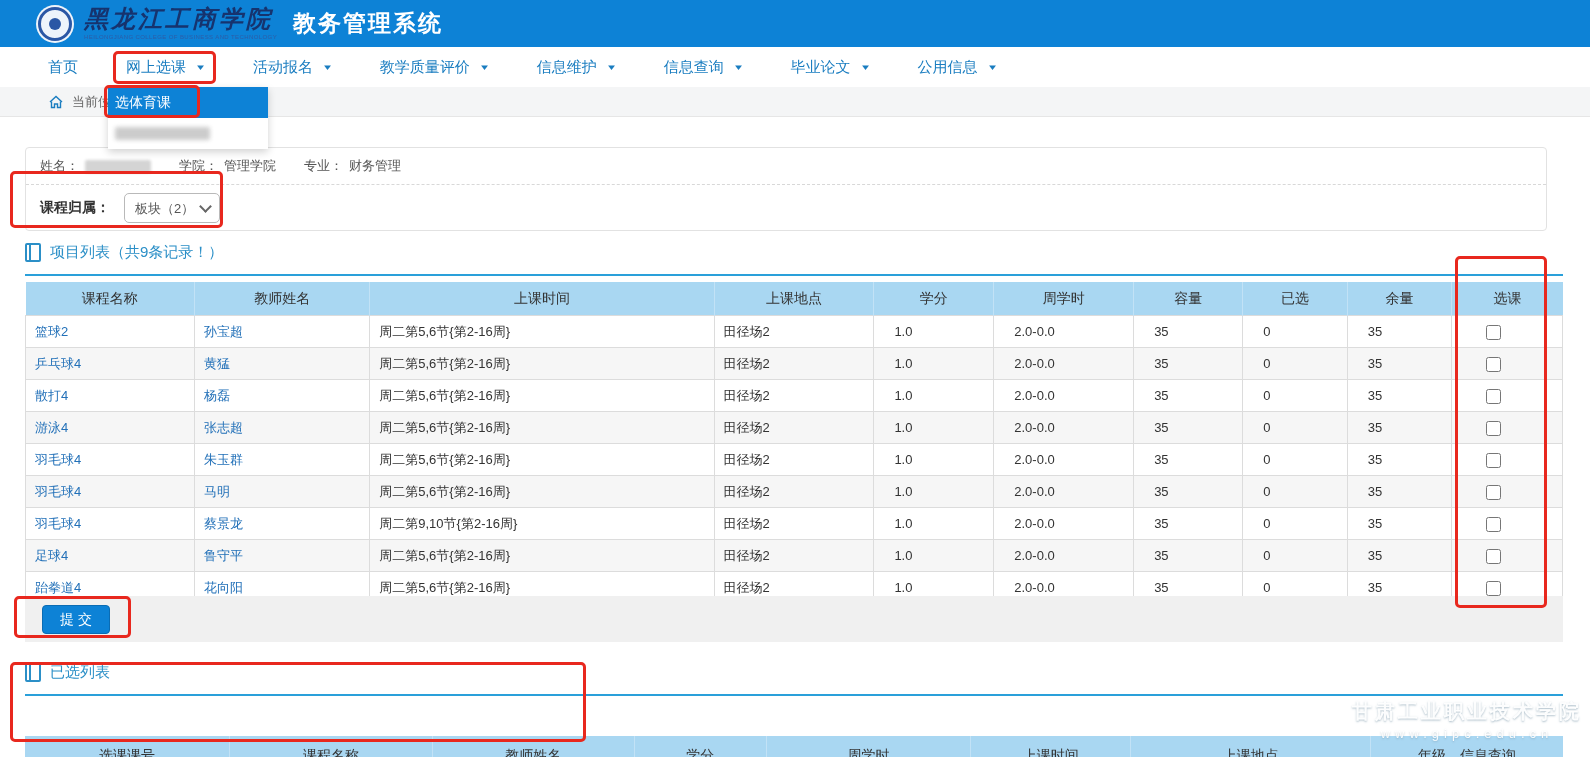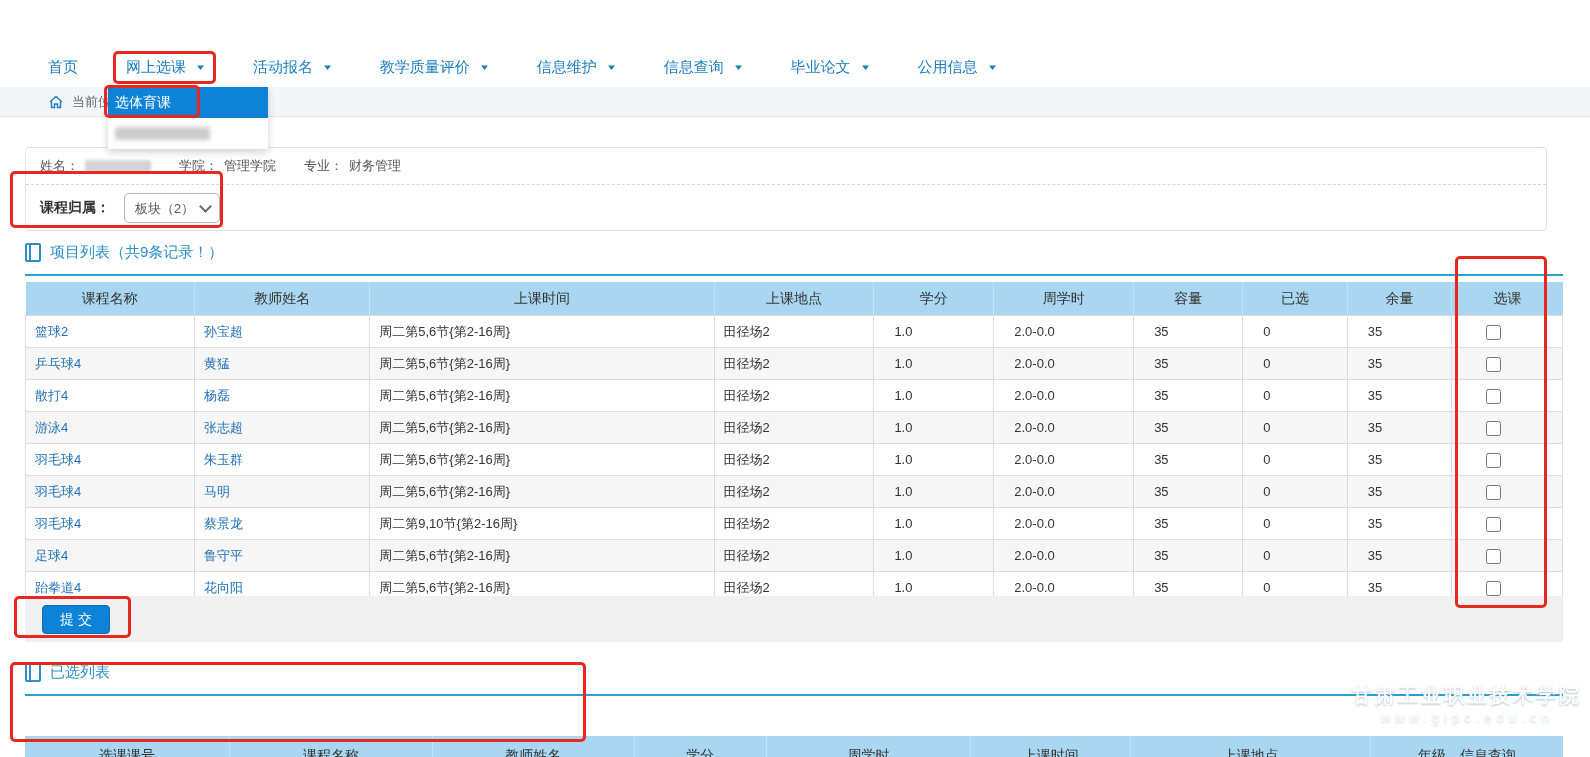--- a/index.html
+++ b/index.html
@@ -65,36 +65,48 @@
   td.num{padding-left:20px;}
   td.check{padding-left:34px;}
   td a{color:#2270b8;text-decoration:none;cursor:pointer;}
   .course-checkbox{width:15px;height:15px;margin:0;vertical-align:middle;}
 
   
   .submit-bar{position:absolute;left:25px;top:596px;width:1538px;height:46px;background:#f0f0f0;}
   .submit-btn{position:absolute;left:17px;top:9px;width:68px;height:29px;background:#0d82d6;color:#fff;border:1px solid #0a6cb4;border-radius:4px;font-size:14px;cursor:pointer;font-family:inherit;}
 
   
-  .watermark{position:absolute;left:1352px;top:682px;z-index:30;color:#fff;text-align:center;pointer-events:none;white-space:nowrap;}
+  .watermark{position:absolute;left:1352px;top:698px;z-index:30;color:#fff;text-align:center;pointer-events:none;white-space:nowrap;}
   .wm1{font-family:"Liberation Serif","DejaVu Serif",serif;font-weight:bold;font-size:20px;letter-spacing:3px;color:rgba(255,255,255,0.95);text-shadow:0 1px 2px rgba(110,140,160,0.55);}
   .wm2{font-size:13px;letter-spacing:5px;margin-top:1px;color:rgba(255,255,255,0.92);text-shadow:0 1px 2px rgba(110,140,160,0.45);}
 
   
   .redbox{position:absolute;border:3px solid #e8281e;border-radius:5px;z-index:40;pointer-events:none;box-sizing:border-box;}
   #redbox-filter{left:10px;top:171px;width:213px;height:57px;}
   #redbox-column{left:1455px;top:256px;width:92px;height:352px;}
   #redbox-submit{left:14px;top:596px;width:117px;height:42px;}
   #redbox-selected{left:10px;top:662px;width:576px;height:80px;}
 </style>
 </head>
 <body>
 
 <div class="screen">
 
+  <div class="top-header">
+    <div class="logo">
+      <div class="logo-ring">
+          <div class="logo-core"></div>
+        </div>
+    </div>
+    <div class="brand">
+      <div class="brand-cn">黑龙江工商学院</div>
+      <div class="brand-en">HEILONGJIANG COLLEGE OF BUSINESS AND TECHNOLOGY</div>
+    </div>
+    <div class="system-title">教务管理系统</div>
+  </div>
 
   <div class="nav-bar">
     <ul class="nav-list">
         <li class="nav-item">
           <span>首页</span>
         </li>
         <li class="nav-item highlighted">
           <span>网上选课</span>
           <span class="caret">▼</span>
         </li>

